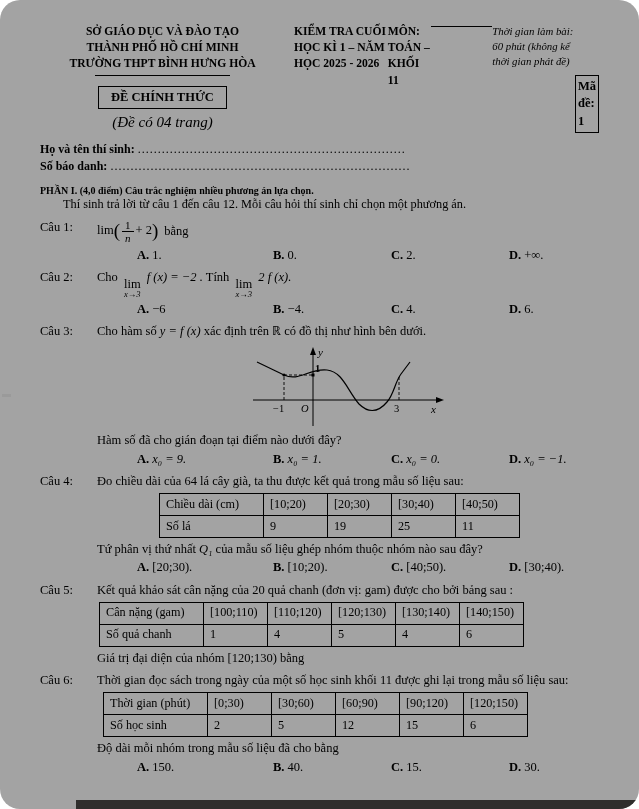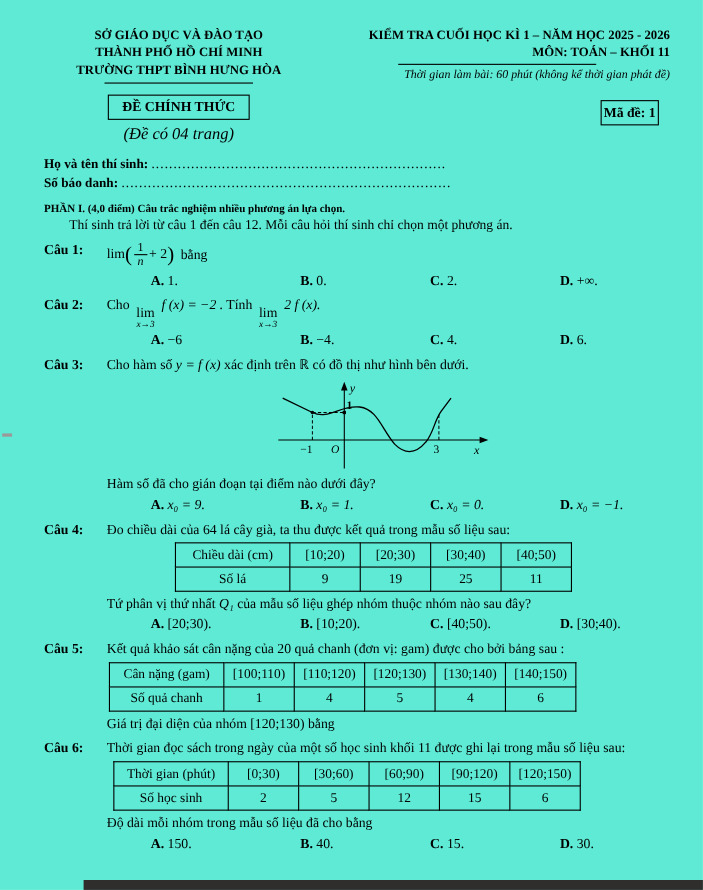--- a/index.html
+++ b/index.html
@@ -4,54 +4,54 @@
 <style>
   * { margin:0; padding:0; box-sizing:border-box; }
   html,body { background:#fff; }
   body {
     width:639px; height:809px;
     font-family:"Liberation Serif", serif;
     color:#000;
   }
   .page {
     position:relative; width:639px; height:809px;
-    background:#5eead4; overflow:hidden;
-    font-size:12.5px; line-height:1.3;
+    background:#a3a3a3; overflow:hidden;
+    font-size:12.5px; line-height:1.3;border-radius:20px;
   }
 
   
   .header { display:flex; justify-content:space-between; padding:24px 30px 0 40px; }
   .hcol-left { width:245px; text-align:center; font-size:11.6px; line-height:1.4; }
   .hcol-left .hl { font-weight:bold; }
   .rule-l { width:135px; height:1px; background:#000; margin:2px auto 4px auto; }
   .official-box { display:inline-block; border:1.5px solid #000; padding:2px 12px; font-weight:bold; font-size:12.5px; margin-top:6px; }
   .pages-note { font-style:italic; font-size:15px; margin-top:3px; }
 
-  .hcol-right { width:315px; text-align:right; font-size:11.6px; line-height:1.4; display:flex; flex-direction:column; }
+  .hcol-right { width:315px; text-align:left; font-size:11.6px; line-height:1.4; display:flex; }
   .hcol-right .hl { font-weight:bold; }
   .rule-r { width:180px; height:1px; background:#000; margin:2px auto 2px auto; }
   .time-note { font-style:italic; font-size:10.8px; }
   .code-box { align-self:flex-end; border:1.4px solid #000; padding:2px 2px; font-weight:bold; font-size:12.5px; margin-top:14px; margin-right:10px; }
 
   
   .info { padding:1px 40px 0 40px; font-size:12px; white-space:nowrap; }
   .info .lbl { font-weight:bold; }
   .dots { display:inline-block; overflow:hidden; white-space:nowrap; vertical-align:bottom; letter-spacing:1px; }
   .dots.name { width:268px; }
   .dots.sbd  { width:300px; }
   .info.first { margin-top:8px; }
 
   
   .part-title { padding:10px 40px 0 40px; font-weight:bold; font-size:10px; }
   .part-sub   { padding:0 40px; font-size:12.3px;margin-left:23px; }
 
   
   .question { padding:6px 12px 0 40px; font-size:12.5px; }
   .q-row { display:flex; align-items:flex-start; }
-  .q-label { font-weight:bold; width:57px; flex-shrink:0; }
+  .q-label { font-weight:normal; width:57px; flex-shrink:0; }
   .q-body { flex:1; }
   .options { display:flex; margin-top:2px; padding-left:57px;justify-content:flex-end; }
   .opt { width:118px; }
   .opt.a { width:136px; }
   .opt .k { font-weight:bold; }
   .it { font-style:italic; }
 
   
   .bigp { font-size:19px; vertical-align:-3px; line-height:1; }
   .frac { display:inline-flex; flex-direction:column; align-items:center; vertical-align:middle; font-size:11px; line-height:1.1; margin:0 2px; }
@@ -61,21 +61,21 @@
   .limstack .lsub { font-size:8.5px; font-style:italic; }
   .after { margin-left:6px; }
 
   
   .graph-wrap { margin:3px 0 2px 150px; width:206px; }
   .graph-wrap svg { display:block; }
   .q-sub { margin-top:2px; }
 
   
   .qtable { border-collapse:collapse; margin:4px 0 3px 0; font-size:12.2px; }
-  .qtable td { border:1px solid #000; text-align:center; padding:1px 6px; height:22px; min-width:64px; }
+  .qtable td { border:1px solid #000; padding:1px 6px; height:22px; min-width:64px; }
   .qtable td.c0 { min-width:104px; }
   .t4 { margin-left:62px; }
   .t5 { margin-left:2px; }
   .t6 { margin-left:6px; }
 
   
   .bottom-bar { position:absolute; left:76px; right:0; bottom:0; height:9px; background:#2f2e2c; }
   .edge-mark { position:absolute; left:2px; top:394px; width:9px; height:3px; background:#9a9a9a; }
 </style>
 </head>

